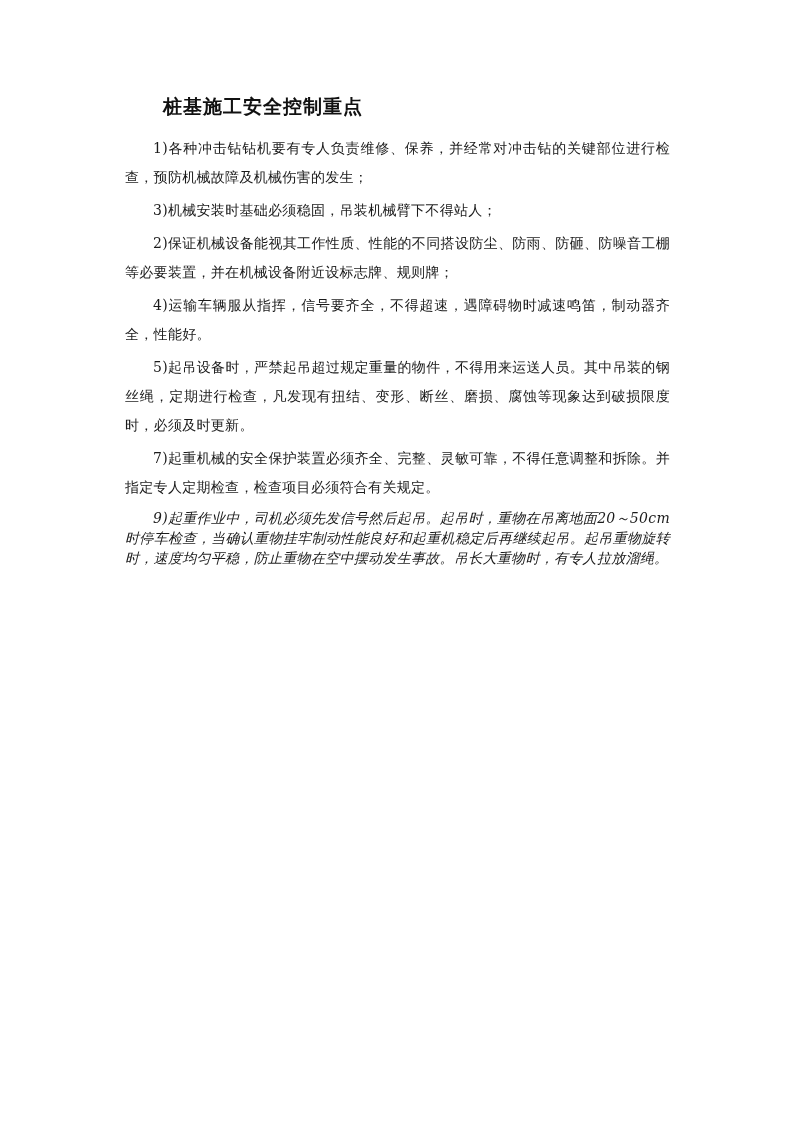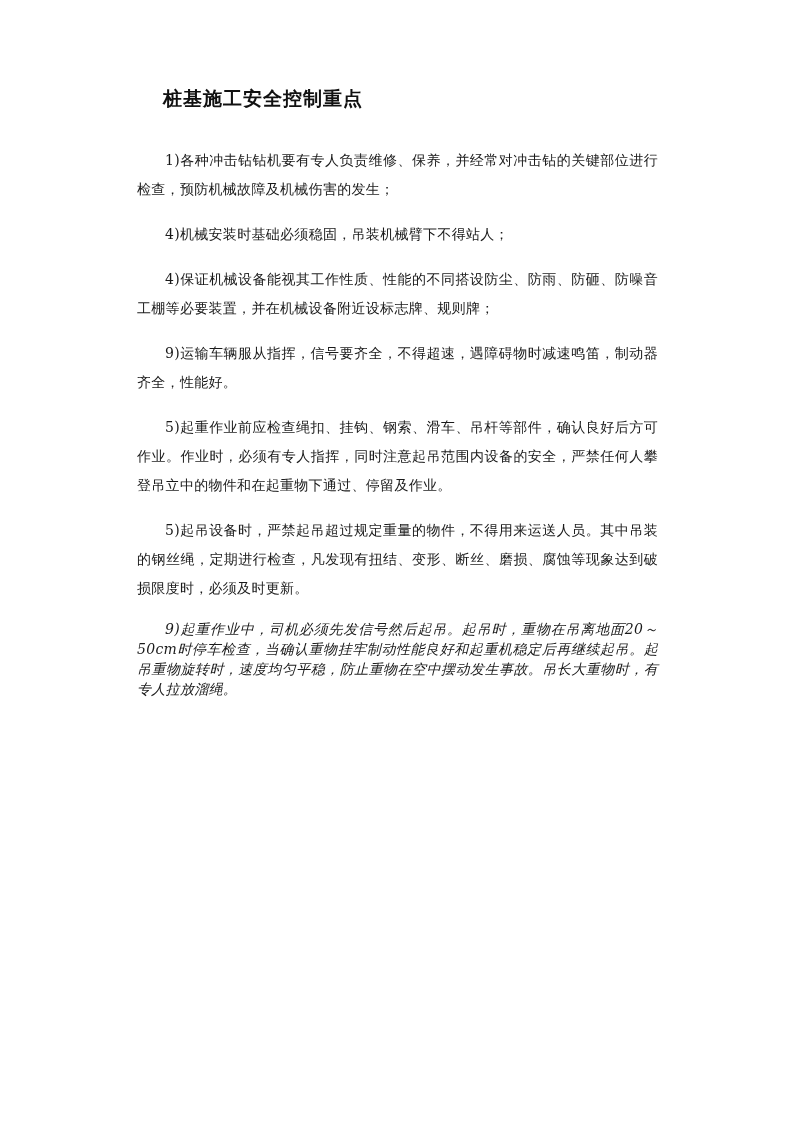--- a/index.html
+++ b/index.html
@@ -1,41 +1,41 @@
 <!DOCTYPE html>
 <html><head>
   <meta charset="utf-8">
   <style>
     html, body { margin: 0; padding: 0; background: #ffffff; }
     body { width: 793px; height: 1122px; position: relative; overflow: hidden; }
     .page { position: absolute; left: 0; top: 0; width: 793px; height: 1122px; background: #ffffff; }
     .title {
-      position: absolute; left: 163px; top: 86px;
+      position: absolute; left: 163px; top: 94px;
       font-family: "DejaVu Sans", sans-serif;
       font-weight: bold; font-size: 19px; color: #111;
       letter-spacing: 1px; margin: 0;
     }
     .body {
       position: absolute; left: 121px; top: 130px; width: 553px;
       font-family: "DejaVu Serif", serif;
       font-size: 14px; color: #1a1a1a;
     }
     .para {
-      margin: 16px; text-indent: 28px; line-height: 29px;
+      margin: 4px; text-indent: 28px; line-height: 29px;
       text-align: justify; letter-spacing: 0.3px;
     }
     .para.tight { line-height: 20px; margin-top: 6px; font-style: italic; }
   </style>
 </head>
 <body>
 
 <div class="page">
   <h1 class="title">桩基施工安全控制重点</h1>
   <div class="body">
     <p class="para">1)各种冲击钻钻机要有专人负责维修、保养，并经常对冲击钻的关键部位进行检查，预防机械故障及机械伤害的发生；</p>
-    <p class="para">4)机械安装时基础必须稳固，吊装机械臂下不得站人；</p>
-    <p class="para">4)保证机械设备能视其工作性质、性能的不同搭设防尘、防雨、防砸、防噪音工棚等必要装置，并在机械设备附近设标志牌、规则牌；</p>
-    <p class="para">9)运输车辆服从指挥，信号要齐全，不得超速，遇障碍物时减速鸣笛，制动器齐全，性能好。</p>
-    <p class="para">5)起重作业前应检查绳扣、挂钩、钢索、滑车、吊杆等部件，确认良好后方可作业。作业时，必须有专人指挥，同时注意起吊范围内设备的安全，严禁任何人攀登吊立中的物件和在起重物下通过、停留及作业。</p>
+    <p class="para">3)机械安装时基础必须稳固，吊装机械臂下不得站人；</p>
+    <p class="para">2)保证机械设备能视其工作性质、性能的不同搭设防尘、防雨、防砸、防噪音工棚等必要装置，并在机械设备附近设标志牌、规则牌；</p>
+    <p class="para">4)运输车辆服从指挥，信号要齐全，不得超速，遇障碍物时减速鸣笛，制动器齐全，性能好。</p>
     <p class="para">5)起吊设备时，严禁起吊超过规定重量的物件，不得用来运送人员。其中吊装的钢丝绳，定期进行检查，凡发现有扭结、变形、断丝、磨损、腐蚀等现象达到破损限度时，必须及时更新。</p>
+    <p class="para">7)起重机械的安全保护装置必须齐全、完整、灵敏可靠，不得任意调整和拆除。并指定专人定期检查，检查项目必须符合有关规定。</p>
     <p class="para tight">9)起重作业中，司机必须先发信号然后起吊。起吊时，重物在吊离地面20～50cm时停车检查，当确认重物挂牢制动性能良好和起重机稳定后再继续起吊。起吊重物旋转时，速度均匀平稳，防止重物在空中摆动发生事故。吊长大重物时，有专人拉放溜绳。</p>
   </div>
 </div>
 
 </body></html>

